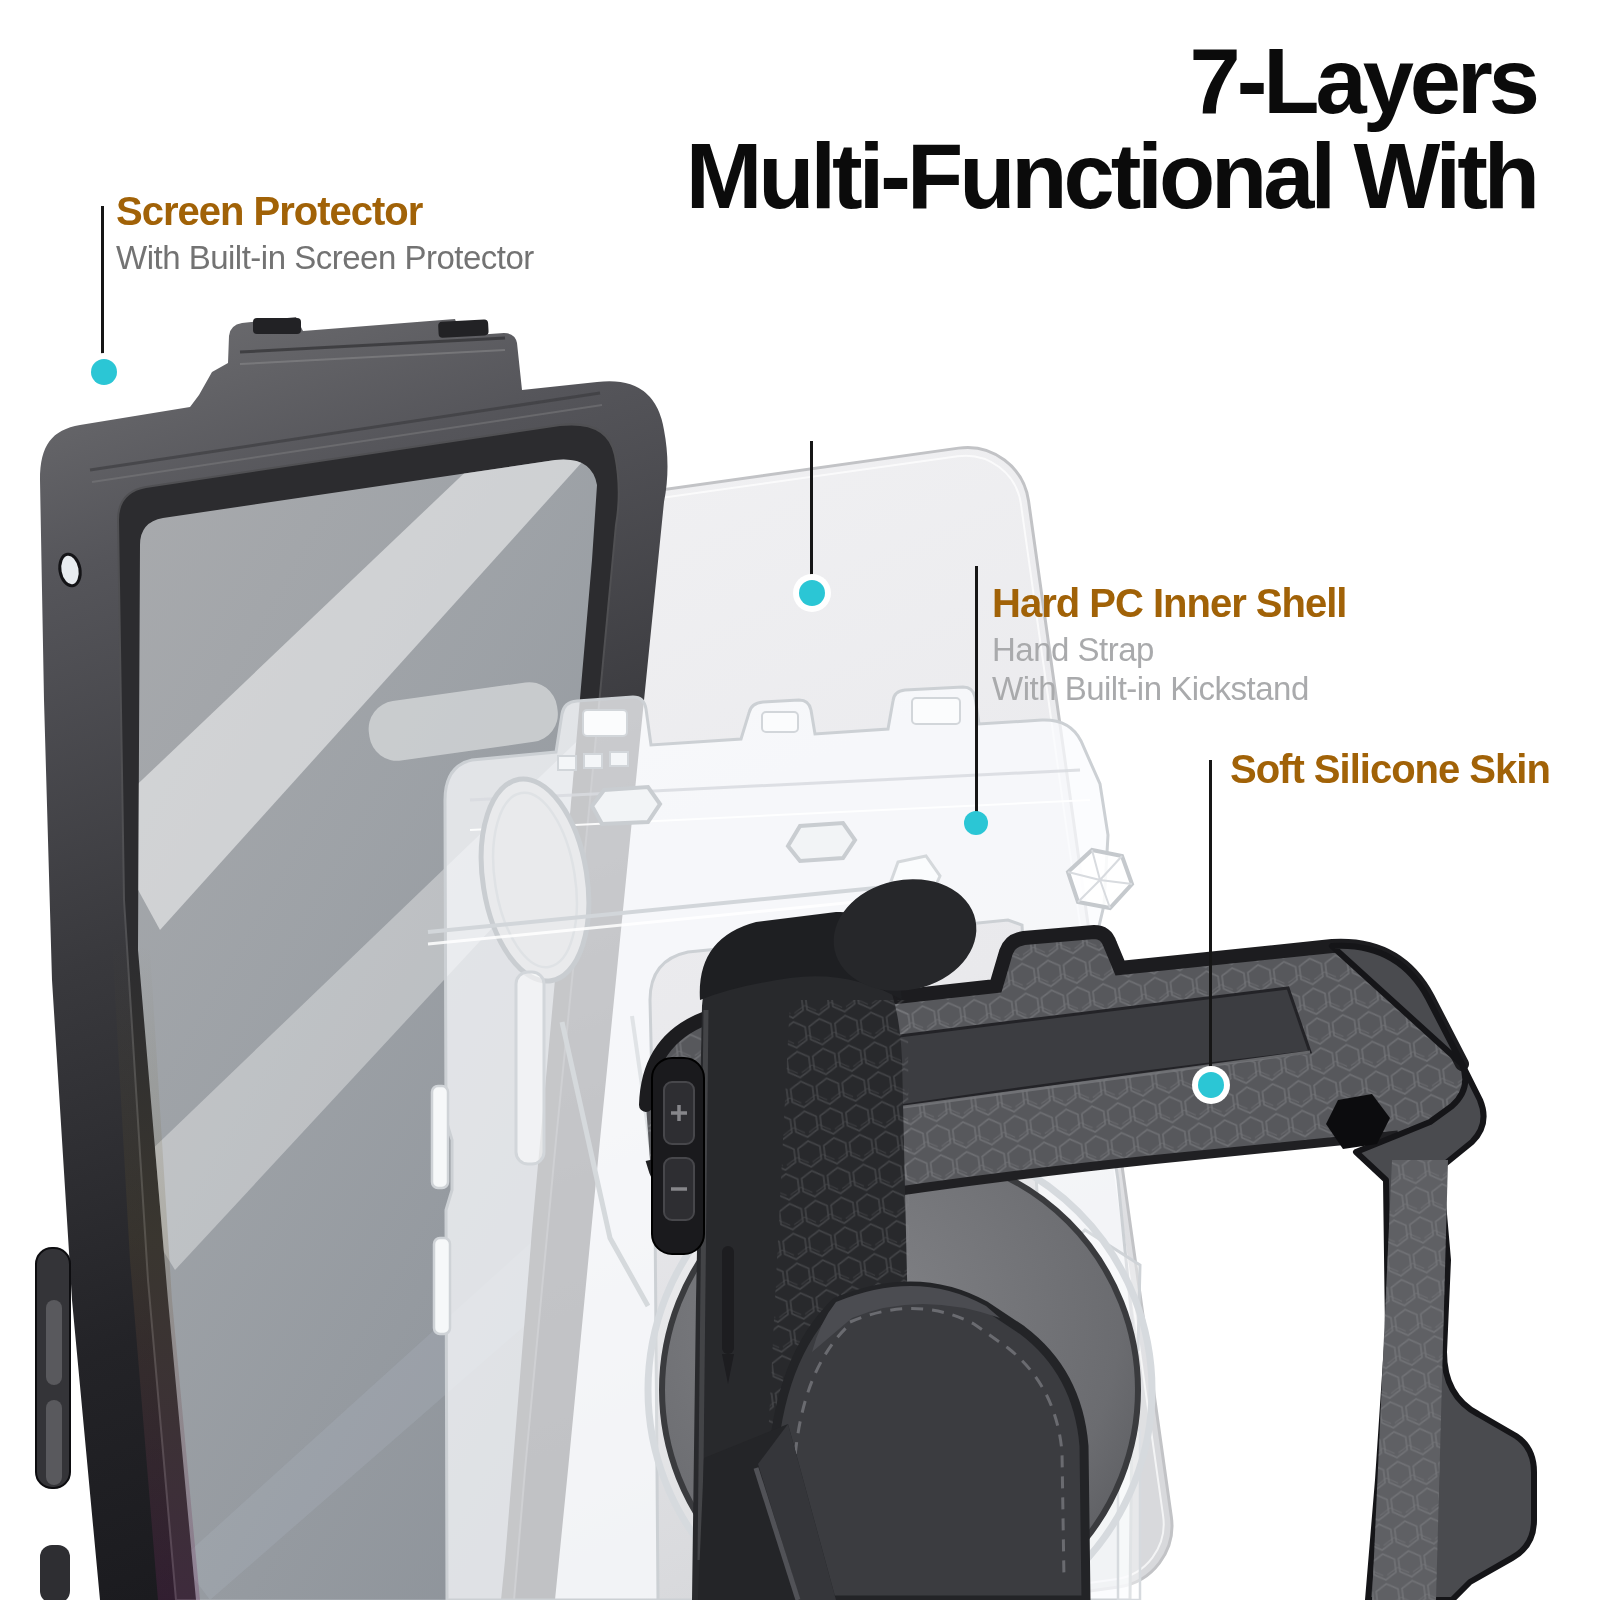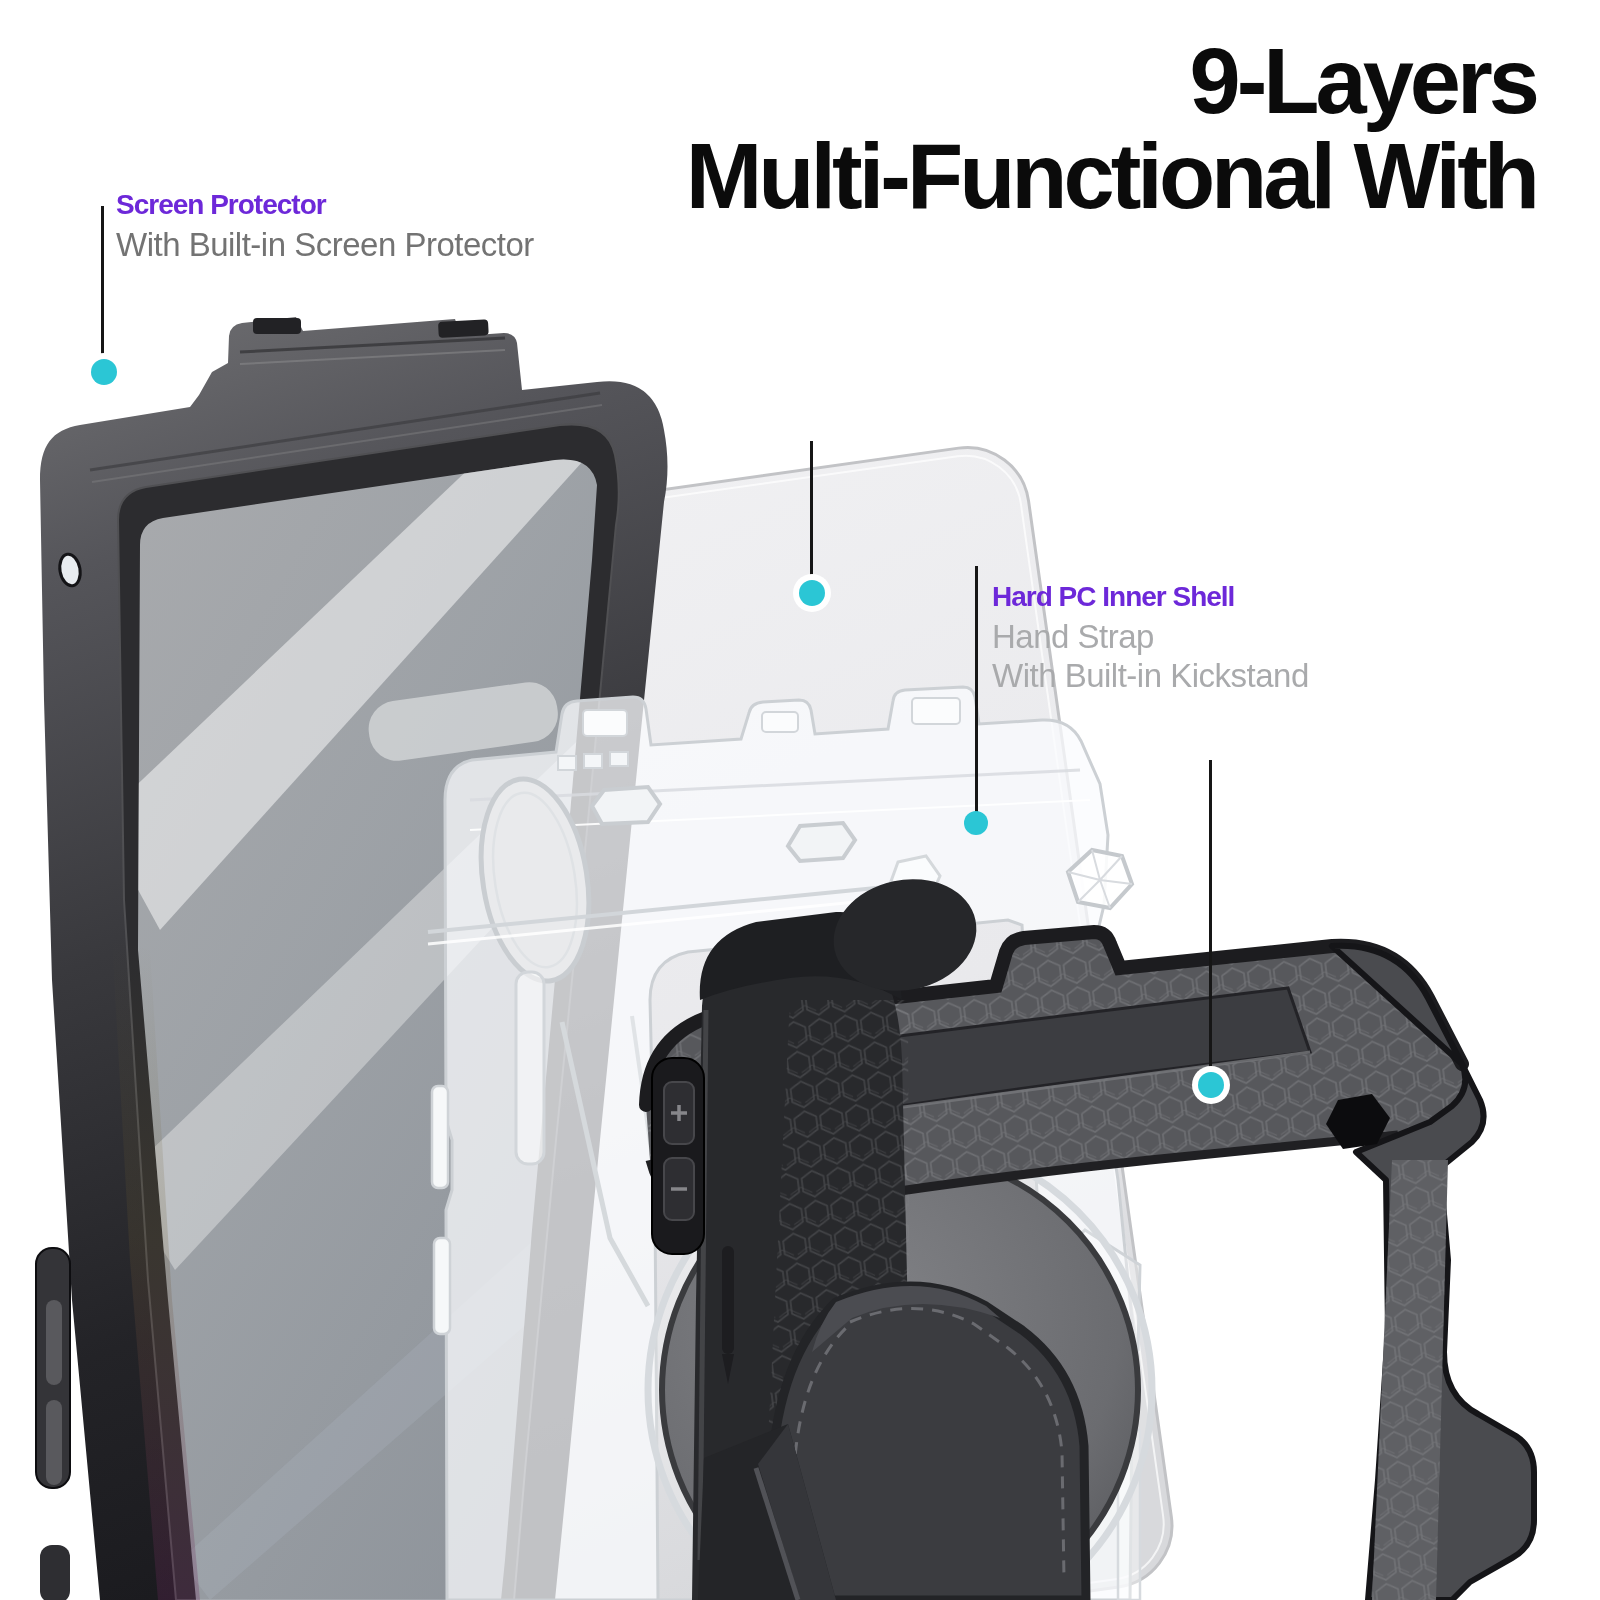--- a/index.html
+++ b/index.html
@@ -3,21 +3,21 @@
 <meta charset="utf-8">
 <style>
   html,body{margin:0;padding:0;background:#fff;}
   .stage{position:relative;width:1600px;height:1600px;overflow:hidden;background:#ffffff;
          font-family:"Liberation Sans","DejaVu Sans",sans-serif;}
   .art{position:absolute;left:0;top:0;z-index:1;}
 
   .main-title{position:absolute;top:34px;right:64px;z-index:3;text-align:right;
               font-weight:bold;font-size:92px;line-height:1.03;letter-spacing:-4px;color:#0b0b0b;}
   .callout{position:absolute;z-index:3;}
-  .callout .head{font-weight:bold;font-size:28px;letter-spacing:-1px;color:#6d28d9;line-height:1.08;}
+  .callout .head{font-weight:bold;font-size:40px;letter-spacing:-1px;color:#a16207;line-height:1.08;}
   .callout .sub{font-size:33px;letter-spacing:-0.5px;line-height:1.18;margin-top:6px;}
   .sub-red{color:#737373;}
   .sub-gray{color:#a9aaac;}
   .callout-line{position:absolute;z-index:2;width:3px;background:#161616;}
   .callout-dot{position:absolute;z-index:4;width:26px;height:26px;border-radius:50%;
                background:#2bc6d5;}
   .ringed{box-shadow:0 0 0 6px #ffffff;}
   #co1{left:116px;top:190px;}
   #line1{left:101px;top:206px;height:151px;}
   #dot1{left:91px;top:359px;}
@@ -252,21 +252,21 @@
 
       <g>
         <polygon points="704,1458 788,1424 836,1600 698,1600" fill="#242528"></polygon>
         <polygon points="758,1464 788,1424 836,1600 800,1600" fill="#35363a"></polygon>
         <path d="M 756 1468 L 798 1600" stroke="#515257" stroke-width="5"></path>
       </g>
     </g>
   </svg>
 
   <div class="main-title">
-    <div>9-Layers</div>
+    <div>7-Layers</div>
     <div>Multi-Functional With</div>
   </div>
 
   <div class="callout" id="co1">
     <div class="head">Screen Protector</div>
     <div class="sub sub-red">With Built-in Screen Protector</div>
   </div>
   <div class="callout-line" id="line1"></div>
   <div class="callout-dot ringed" id="dot1"></div>
 
@@ -277,17 +277,18 @@
     <div class="head">Hard PC Inner Shell</div>
     <div class="sub sub-gray">
       <div>Hand Strap</div>
       <div>With Built-in Kickstand</div>
     </div>
   </div>
   <div class="callout-line" id="line3"></div>
   <div class="callout-dot" id="dot3"></div>
 
   <div class="callout" id="co4">
+    <div class="head">Soft Silicone Skin</div>
   </div>
   <div class="callout-line" id="line4"></div>
   <div class="callout-dot ringed" id="dot4"></div>
 
 </div>
 
 </body></html>

